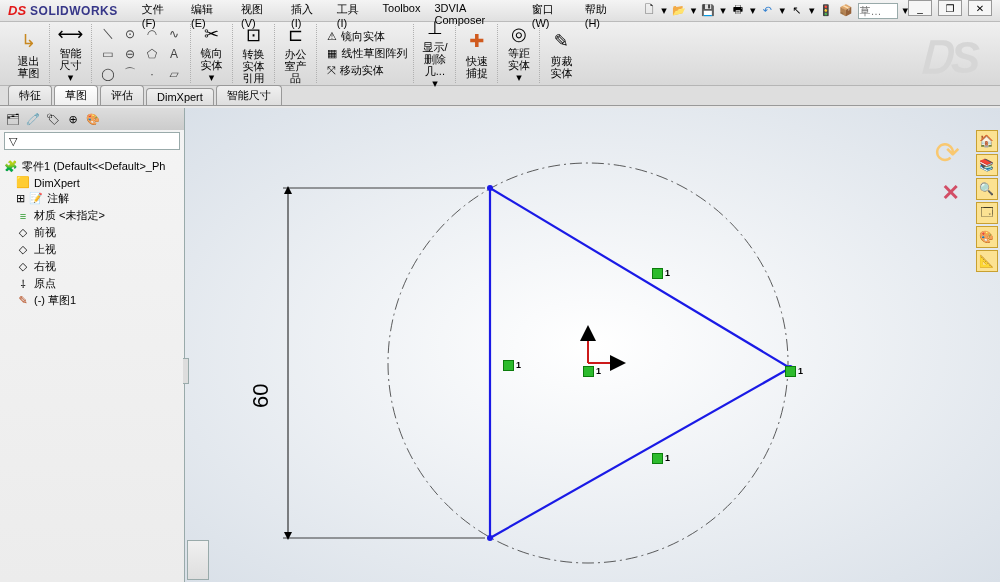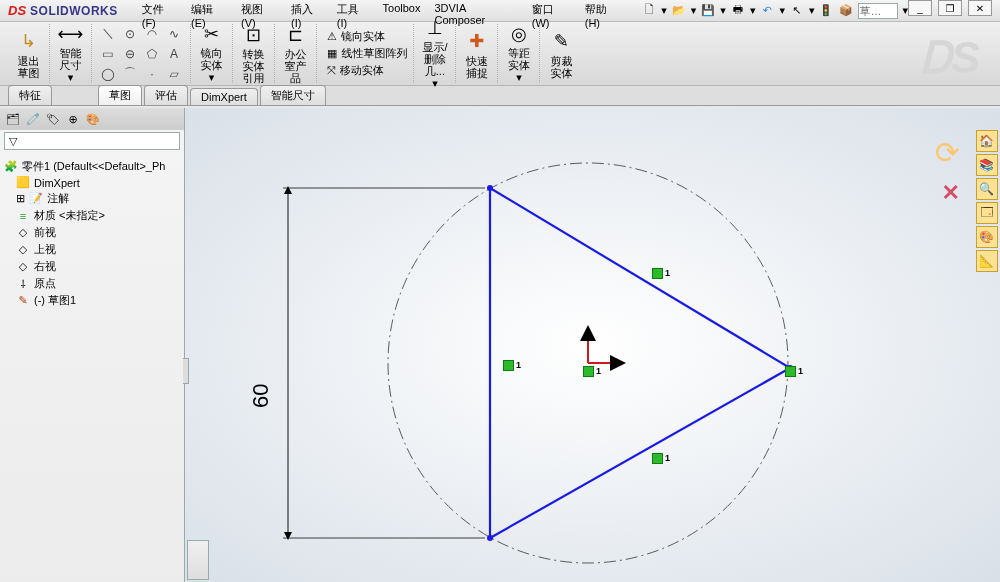--- a/index.html
+++ b/index.html
@@ -23,21 +23,21 @@
 .r-big { width:42px; text-align:center; }
 .r-big .ico { height:24px; display:flex; align-items:center; justify-content:center; font-size:18px; }
 .r-big .lab { font-size:11px; line-height:12px; margin-top:2px; }
 .r-grid { display:grid; grid-template-columns:repeat(4,20px); grid-template-rows:repeat(3,18px); gap:2px; }
 .r-grid span { display:flex; align-items:center; justify-content:center; cursor:pointer; font-size:12px; color:#444; }
 .r-list { display:flex; flex-direction:column; gap:2px; padding-left:4px; font-size:11px; }
 .r-list div { display:flex; align-items:center; gap:4px; cursor:pointer; }
 
 .tabbar { height:20px; background:#dedede; display:flex; align-items:flex-end; padding:0 8px; border-bottom:1px solid #999; }
 .tabbar .tabbtn { padding:2px 10px; border:1px solid #999; border-bottom:none; margin-right:2px; background:linear-gradient(#f0f0f0,#dedede); border-radius:4px 4px 0 0; cursor:pointer; }
-.tabbar .tabbtn.active { background:linear-gradient(#fff,#f0f0f0);margin-left:44px; }
+.tabbar .tabbtn.active { background:linear-gradient(#fff,#f0f0f0); }
 
 .viewtoolbar { position:absolute; top:108px; left:45%; display:flex; gap:3px; background:transparent; }
 .viewtoolbar span { width:18px; height:18px; display:flex; align-items:center; justify-content:center; cursor:pointer; color:#3366aa; }
 
 .main { position:absolute; top:108px; left:0; right:0; bottom:0; display:flex; }
 
 .sidepanel { width:185px; background:linear-gradient(#f4f4f4,#ececec); border-right:1px solid #9aa; display:flex; flex-direction:column; }
 .sidepanel .sp-tabs { height:22px; display:flex; align-items:center; gap:2px; padding:0 4px; background:linear-gradient(#ddd,#ccc); }
 .sidepanel .sp-tabs span { width:18px; height:18px; display:flex; align-items:center; justify-content:center; cursor:pointer; }
 .sidepanel .filter { height:20px; margin:2px 4px; }

